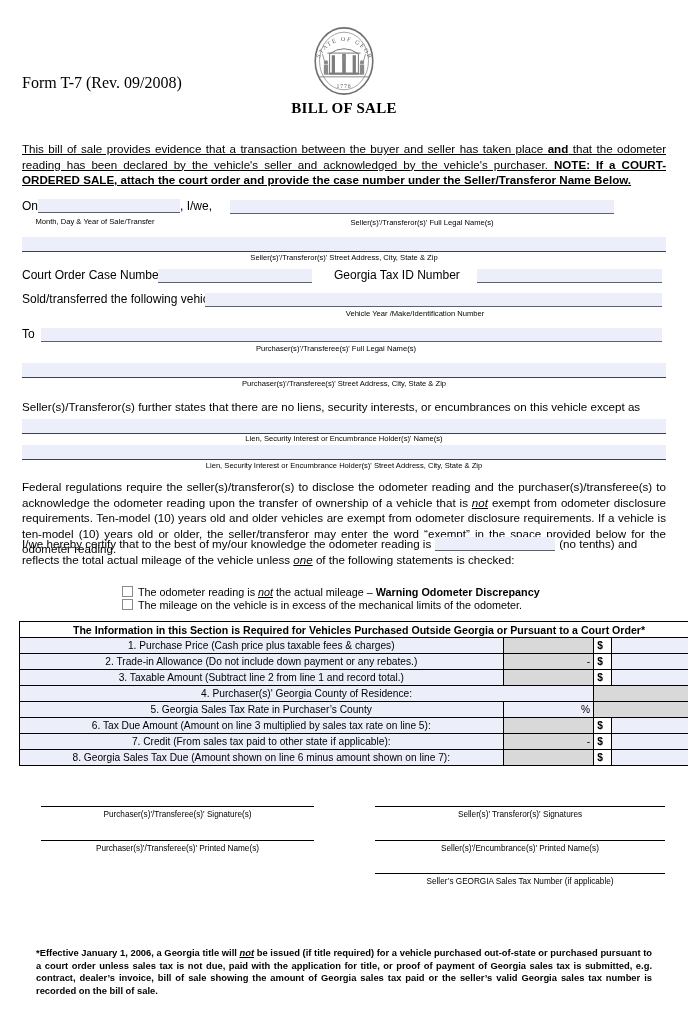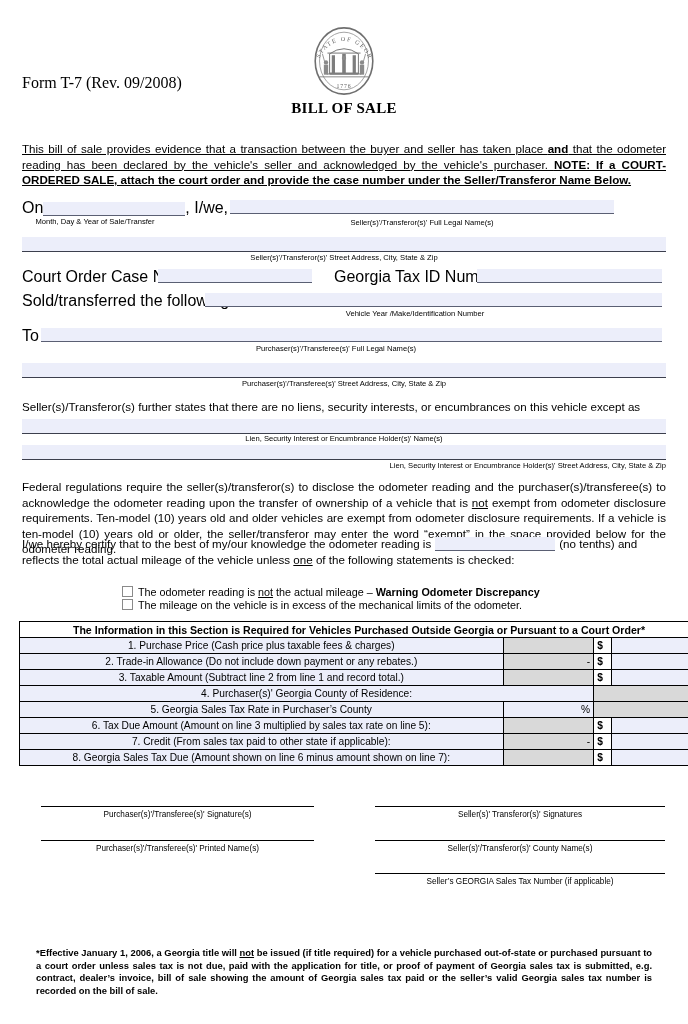--- a/index.html
+++ b/index.html
@@ -13,29 +13,29 @@
   
   .seal-wrap{position:absolute;left:0;top:22px;width:688px;text-align:center;}
   .seal{display:inline-block;width:72px;height:78px;}
   .form-no{position:absolute;left:22px;top:74px;font-family:"Liberation Serif",serif;font-size:16px;}
   .title{position:absolute;left:0;top:100px;width:688px;text-align:center;
          font-family:"Liberation Serif",serif;font-weight:bold;font-size:15px;letter-spacing:.3px;}
 
   
   .blk{position:absolute;font-size:11.6px;line-height:15.5px;text-align:justify;}
   .b{font-weight:bold;}
-  .u{text-decoration:underline;}
+  .u{text-decoration:underline;font-style:italic;}
 
   
   .fld{display:inline-block;background:#eceefa;border-bottom:1px solid #5a5f73;
        height:13px;vertical-align:-3px;}
   .fld2{background:#eceefa;border-bottom:1.4px solid #3c3f4d;height:14px;}
   .cap{font-size:7.6px;text-align:center;color:#000;font-family:"Liberation Sans",sans-serif;}
 
-  .row{position:absolute;font-size:16px;}
+  .row{position:absolute;font-size:12px;}
 
   
   .ckbox{display:inline-block;width:9px;height:9px;border:1px solid #8a8a8a;
          background:#fff;vertical-align:-1px;margin-right:5px;box-shadow:inset 0 0 0 1px #fff;}
   .ckline{font-size:10.8px;line-height:13px;white-space:nowrap;}
 
   
   table.tax{position:absolute;left:19px;top:621px;width:680px;border-collapse:collapse;
             font-size:10.2px;}
   table.tax td{border:1px solid #000;padding:1px 3px;height:13px;}
@@ -129,21 +129,21 @@
   <span class="fld" style="position:absolute;left:41px;top:328px;width:621px;"></span>
   <div class="cap" style="position:absolute;left:41px;top:344px;width:590px;">Purchaser(s)'/Transferee(s)' Full Legal Name(s)</div>
 
   <div class="fld2" style="position:absolute;left:22px;top:363px;width:644px;"></div>
   <div class="cap" style="position:absolute;left:22px;top:379px;width:644px;">Purchaser(s)'/Transferee(s)' Street Address, City, State &amp; Zip</div>
 
   <div class="blk" style="left:22px;top:399px;width:644px;text-align:left;">Seller(s)/Transferor(s) further states that there are no liens, security interests, or encumbrances on this vehicle except as listed below:</div>
   <div class="fld2" style="position:absolute;left:22px;top:419px;width:644px;"></div>
   <div class="cap" style="position:absolute;left:22px;top:434px;width:644px;">Lien, Security Interest or Encumbrance Holder(s)' Name(s)</div>
   <div class="fld2" style="position:absolute;left:22px;top:445px;width:644px;"></div>
-  <div class="cap" style="position:absolute;left:22px;top:461px;width:644px;text-align:right;">Lien, Security Interest or Encumbrance Holder(s)' Street Address, City, State &amp; Zip</div>
+  <div class="cap" style="position:absolute;left:22px;top:461px;width:644px;">Lien, Security Interest or Encumbrance Holder(s)' Street Address, City, State &amp; Zip</div>
 
   <div class="blk" style="left:22px;top:479px;width:644px;">
     <span>Federal regulations require the seller(s)/transferor(s) to disclose the odometer reading and the purchaser(s)/transferee(s) to acknowledge the odometer reading upon the transfer of ownership of a vehicle that is </span><span class="u">not</span><span> exempt from odometer disclosure requirements.  Ten-model (10) years old and older vehicles are exempt from odometer disclosure requirements.  If a vehicle is ten-model (10) years old or older, the seller/transferor may enter the word “exempt” in the space provided below for the odometer reading.</span>
   </div>
 
   <div class="blk" style="left:22px;top:536px;width:644px;text-align:left;">
     <span>I/we hereby certify that to the best of my/our knowledge the odometer reading is</span><span class="fld" style="width:120px;margin:0 4px;"></span><span>(no tenths) and reflects the total actual mileage of the vehicle unless </span><span class="u">one</span><span> of the following statements is checked:</span>
   </div>
 
   <div style="position:absolute;left:122px;top:586px;">
@@ -211,21 +211,21 @@
   <div class="sig" style="left:41px;top:806px;width:273px;"></div>
   <div class="siglab" style="left:41px;top:810px;width:273px;">Purchaser(s)'/Transferee(s)' Signature(s)</div>
 
   <div class="sig" style="left:375px;top:806px;width:290px;"></div>
   <div class="siglab" style="left:375px;top:810px;width:290px;">Seller(s)' Transferor(s)' Signatures</div>
 
   <div class="sig" style="left:41px;top:840px;width:273px;"></div>
   <div class="siglab" style="left:41px;top:844px;width:273px;">Purchaser(s)'/Transferee(s)' Printed Name(s)</div>
 
   <div class="sig" style="left:375px;top:840px;width:290px;"></div>
-  <div class="siglab" style="left:375px;top:844px;width:290px;">Seller(s)'/Transferor(s)' County Name(s)</div>
+  <div class="siglab" style="left:375px;top:844px;width:290px;">Seller(s)'/Encumbrance(s)' Printed Name(s)</div>
 
   <div class="sig" style="left:375px;top:873px;width:290px;"></div>
   <div class="siglab" style="left:375px;top:877px;width:290px;">Seller’s GEORGIA Sales Tax Number (if applicable)</div>
 
   <div class="foot">
     <span>*Effective January 1, 2006, a Georgia title will </span><span class="u">not</span><span> be issued (if title required) for a vehicle purchased out-of-state or purchased pursuant to a court order unless sales tax is not due, paid with the application for title, or proof of payment of Georgia sales tax is submitted, e.g. contract, dealer’s invoice, bill of sale showing the amount of Georgia sales tax paid or the seller’s valid Georgia sales tax number is recorded on the bill of sale.</span>
   </div>
 
 </div>
 

